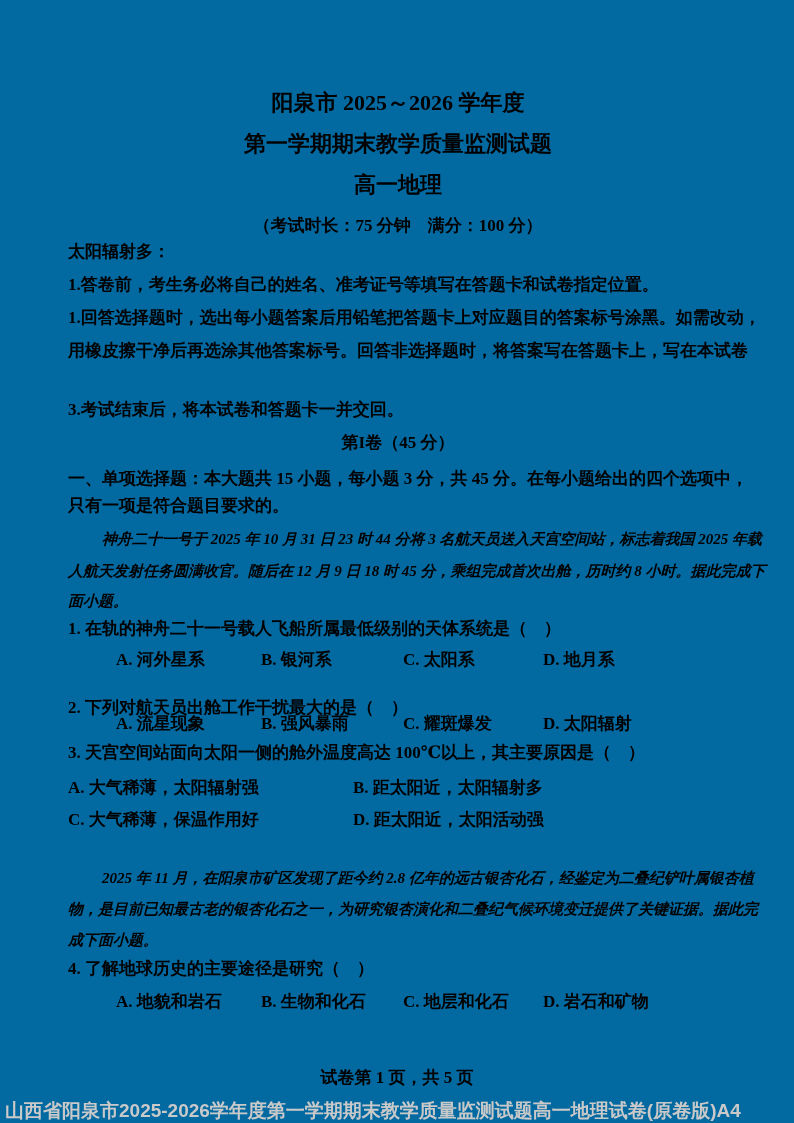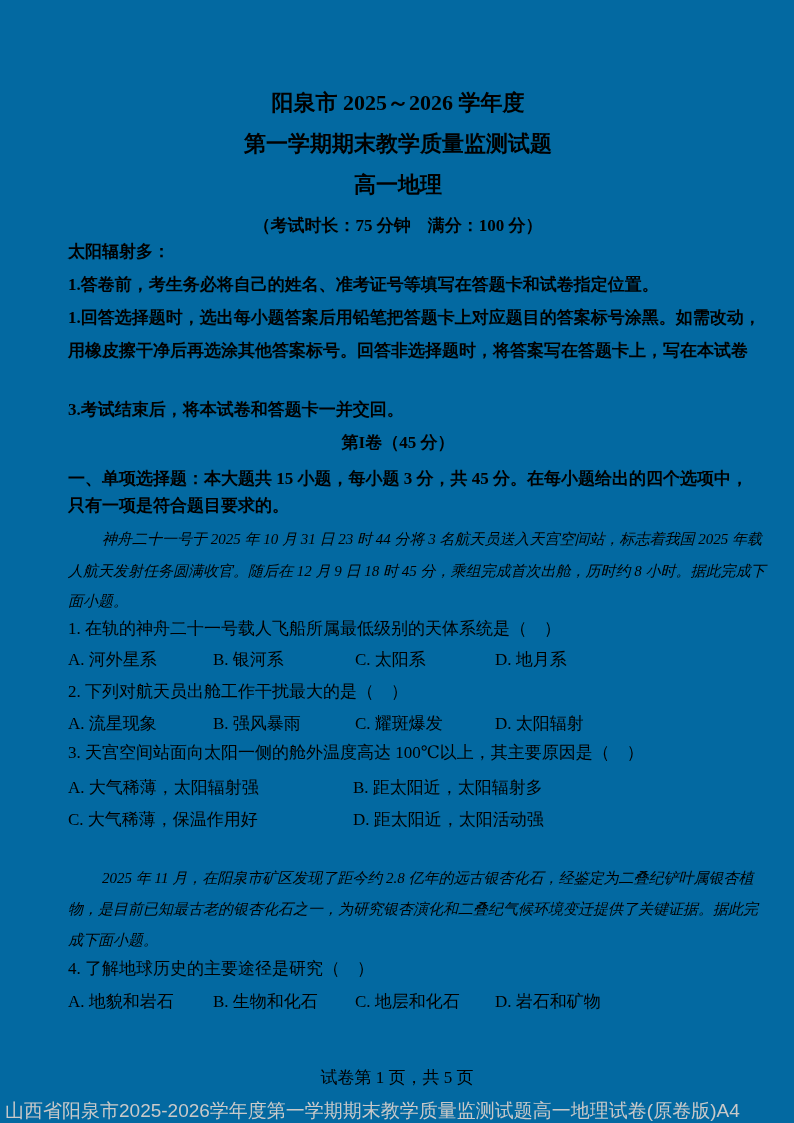--- a/index.html
+++ b/index.html
@@ -13,30 +13,32 @@
     overflow: hidden;
   }
   .line {
     position: absolute;
     left: 68px;
     width: 660px;
     height: 32px;
     line-height: 32px;
     font-size: 17px;
     white-space: nowrap;
+    font-weight: bold;
   }
   .center { text-align: center; }
   .bold { font-weight: bold; }
   .title { font-size: 22px; }
   .subinfo { font-size: 17px; }
   .kaiti { font-style: italic; font-size: 15px; }
   .indent { text-indent: 34px; }
   .opt4 {
     display: grid;
     grid-template-columns: 145px 142px 140px auto;
+    margin-left: 48px;
   }
   .opt2 {
     display: grid;
     grid-template-columns: 285px auto;
   }
   .footer-line {
     left: 0;
     width: 794px;
     text-align: center;
     font-size: 17px;
@@ -78,21 +80,21 @@
   <div class="line kaiti" style="top:585px">面小题。</div>
 
   <div class="line" style="top:613px">1. 在轨的神舟二十一号载人飞船所属最低级别的天体系统是（　）</div>
   <div class="line opt4" style="top:644px">
     <span>A. 河外星系</span>
     <span>B. 银河系</span>
     <span>C. 太阳系</span>
     <span>D. 地月系</span>
   </div>
 
-  <div class="line" style="top:676px">2. 下列对航天员出舱工作干扰最大的是（　）</div>
+  <div class="line" style="top:692px">2. 下列对航天员出舱工作干扰最大的是（　）</div>
   <div class="line opt4" style="top:708px">
     <span>A. 流星现象</span>
     <span>B. 强风暴雨</span>
     <span>C. 耀斑爆发</span>
     <span>D. 太阳辐射</span>
   </div>
 
   <div class="line" style="top:737px">3. 天宫空间站面向太阳一侧的舱外温度高达 100℃以上，其主要原因是（　）</div>
   <div class="line opt2" style="top:772px">
     <span>A. 大气稀薄，太阳辐射强</span>

